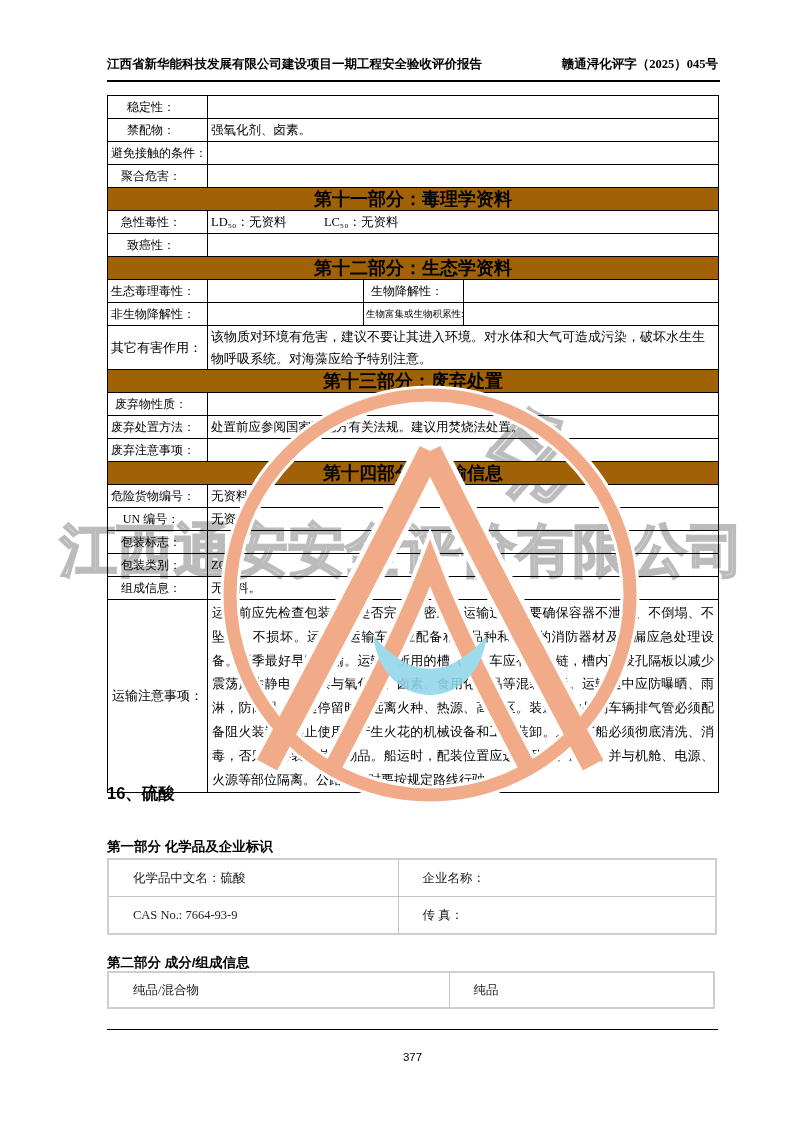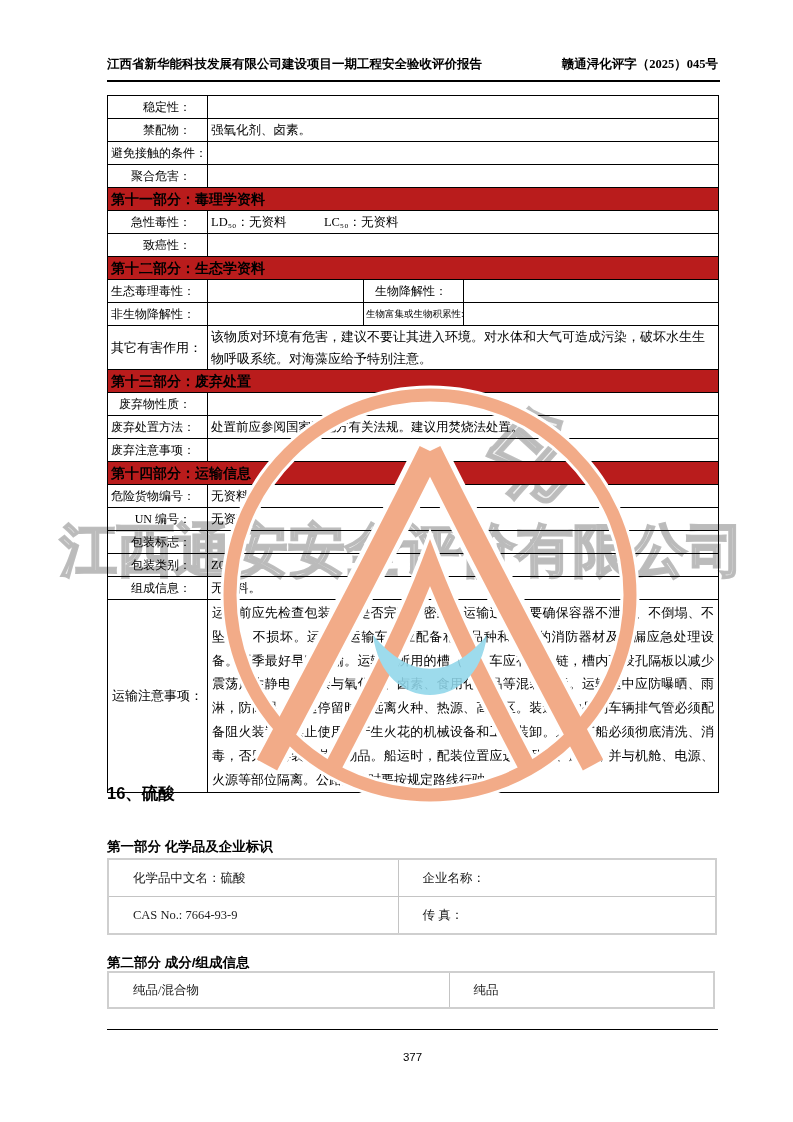--- a/index.html
+++ b/index.html
@@ -7,23 +7,23 @@
         font-family:"Liberation Serif","DejaVu Serif",serif;color:#000;}
   .layer{position:absolute;inset:0;}
   .content{z-index:2;}
   
   .hdr{position:absolute;left:107px;top:56px;width:611px;display:flex;justify-content:space-between;
        font-weight:bold;font-size:12.5px;line-height:16px;}
   .hdr-line{position:absolute;left:107px;top:80px;width:613px;border-top:2px solid #000;}
   
   .mt{position:absolute;left:107px;top:95px;width:611px;border-collapse:collapse;table-layout:fixed;}
   .mt td{border:1px solid #000;height:22px;padding:0 3px;font-size:12.5px;line-height:20px;vertical-align:middle;}
-  .mt td.lbl{text-align:right;white-space:nowrap;font-size:12px;padding-right:16px;}
+  .mt td.lbl{text-align:center;white-space:nowrap;font-size:12px;padding-right:16px;}
   .mt td.small{font-size:9.5px;padding-left:2px;padding-right:16px;text-align:left;}
-  .mt td.sec{background:#b91c1c;text-align:left;font-weight:bold;font-size:14px;
+  .mt td.sec{background:#a16207;text-align:center;font-weight:bold;font-size:18px;
              font-family:"Liberation Sans","DejaVu Sans",sans-serif;}
   .mt td.two{height:43px;line-height:21.5px;font-size:13px;}
   .mt td.para{height:167px;line-height:23.8px;font-size:13px;text-align:justify;padding:1px 4px;}
   
   .h16{position:absolute;left:107px;top:783px;font-size:16.5px;font-weight:bold;
        font-family:"Liberation Sans","DejaVu Sans",sans-serif;}
   .ph{position:absolute;left:107px;font-size:13.5px;font-weight:bold;
       font-family:"Liberation Sans","DejaVu Sans",sans-serif;}
   .p1{top:838px;} .p2{top:954px;}
   .lt{position:absolute;left:107px;border-collapse:collapse;table-layout:fixed;border:2px solid #cfcfcf;}

